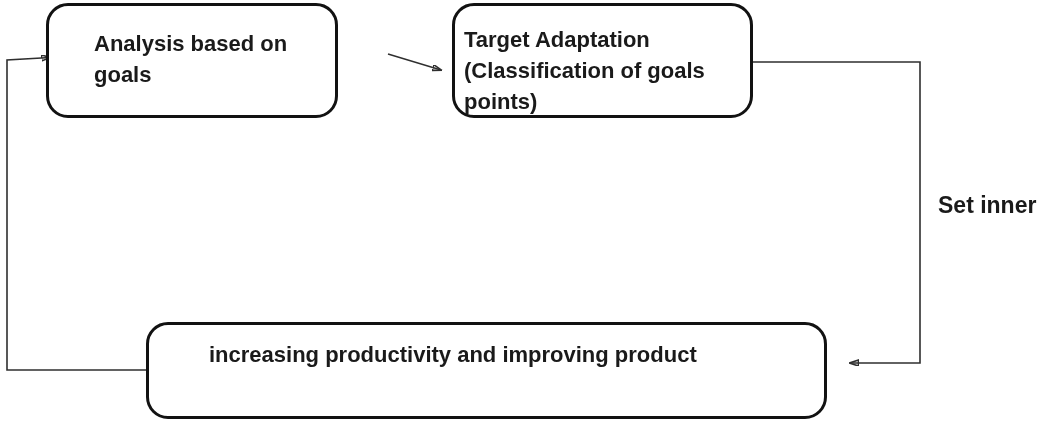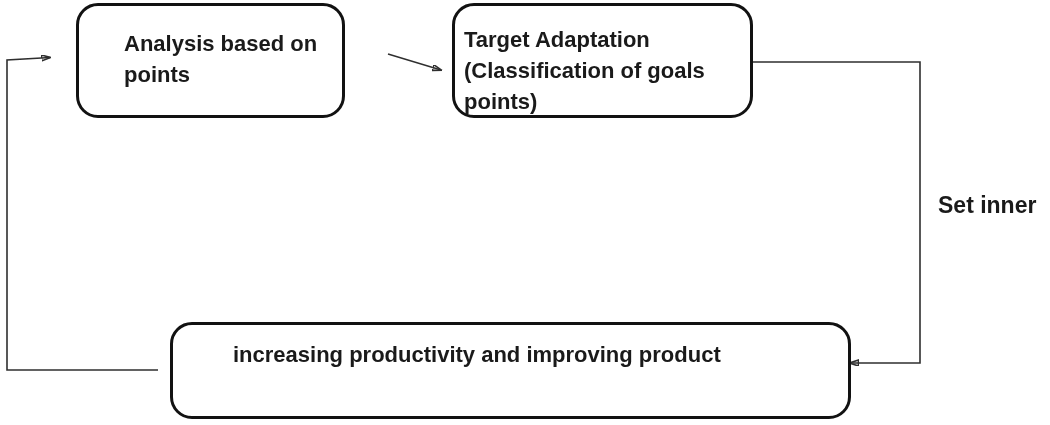--- a/index.html
+++ b/index.html
@@ -22,31 +22,31 @@
     border: 3px solid #121212;
     border-radius: 22px;
     color: #1a1a1a;
     font-weight: bold;
     font-size: 22px;
     line-height: 31px;
     z-index: 2;
   }
   .node .line { display: block; white-space: nowrap; }
   #node-analysis {
-    left: 76px; top: 3px;
-    width: 269px; height: 115px;
+    left: 46px; top: 3px;
+    width: 292px; height: 115px;
     padding: 22px 8px 16px 45px;
   }
   #node-target {
     left: 452px; top: 3px;
     width: 301px; height: 115px;
     padding: 18px 4px 4px 9px;
   }
   #node-ml {
-    left: 170px; top: 322px;
+    left: 146px; top: 322px;
     width: 681px; height: 97px;
     padding: 14px 8px 0 60px;
   }
   .edge-label {
     position: absolute;
     color: #1a1a1a;
     font-weight: bold;
     font-size: 23px;
     white-space: nowrap;
     z-index: 2;
@@ -77,21 +77,21 @@
         <path d="M0,0 L9,3 L0,6 Z" fill="#1a1a1a" stroke="none"></path>
       </marker>
     </defs>
     <path d="M 388 54 L 441 70" marker-end="url(#arrowhead)"></path>
     <path d="M 753 62 L 920 62 L 920 363 L 850 363" marker-end="url(#arrowhead)"></path>
     <path d="M 158 370 L 7 370 L 7 60 L 50 57.5" marker-end="url(#arrowhead)"></path>
   </svg>
 
   <div class="node" id="node-analysis">
     <span class="line">Analysis based on</span>
-    <span class="line">points</span>
+    <span class="line">goals</span>
   </div>
 
   <div class="node" id="node-target">
     <span class="line">Target Adaptation</span>
     <span class="line">(Classification of goals</span>
     <span class="line">points)</span>
   </div>
 
   <div class="node" id="node-ml">
     <span class="line">increasing productivity and improving product</span>

